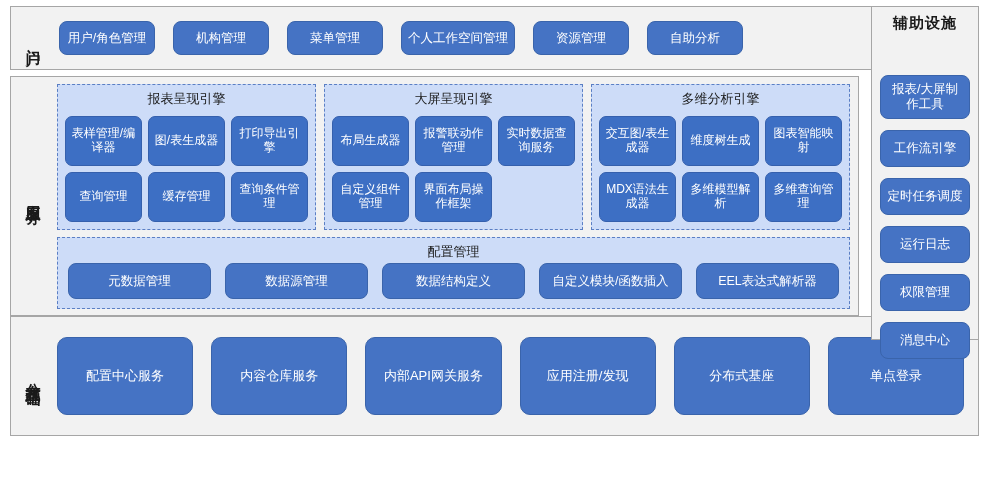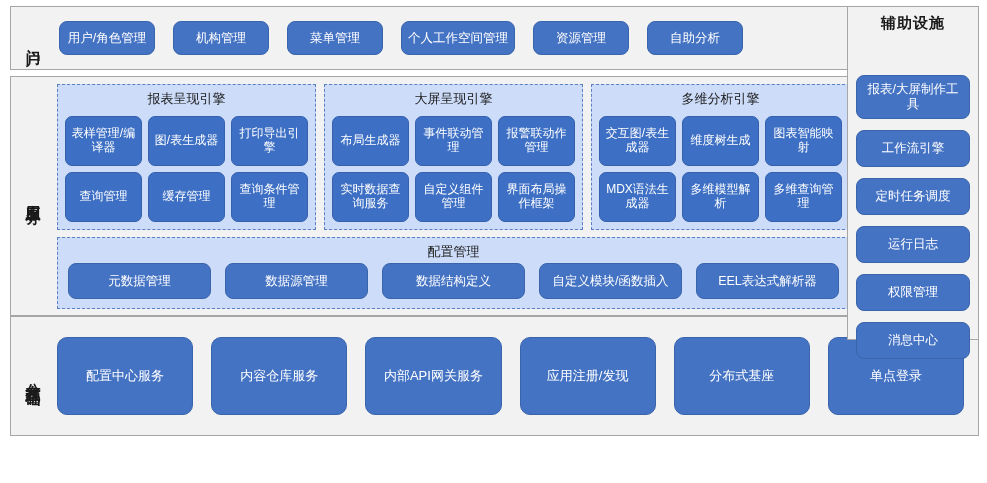--- a/index.html
+++ b/index.html
@@ -64,21 +64,21 @@
     gap: 18px;
     padding: 0 14px 0 4px;
   }
   .portal .pill { height: 34px; flex: 0 0 auto; min-width: 96px; }
 
   
   .aux {
     position: absolute;
     top: 6px;
     right: 8px;
-    width: 132px;
+    width: 108px;
     height: 334px;
     background: #f2f2f2;
     border: 1px solid #a6a6a6;
     display: flex;
     flex-direction: column;
     align-items: center;
     padding: 7px 8px 8px 8px;
   }
   .aux-title {
     font-weight: bold;
@@ -213,21 +213,20 @@
             <div class="ebox">查询管理</div>
             <div class="ebox">缓存管理</div>
             <div class="ebox">查询条件管理</div>
           </div>
         </div>
 
         <div class="engine">
           <div class="engine-title">大屏呈现引擎</div>
           <div class="engine-grid">
             <div class="ebox">布局生成器</div>
-            <div class="ebox">事件联动管理</div>
             <div class="ebox">报警联动作管理</div>
             <div class="ebox">实时数据查询服务</div>
             <div class="ebox">自定义组件管理</div>
             <div class="ebox">界面布局操作框架</div>
           </div>
         </div>
 
         <div class="engine">
           <div class="engine-title">多维分析引擎</div>
           <div class="engine-grid">

